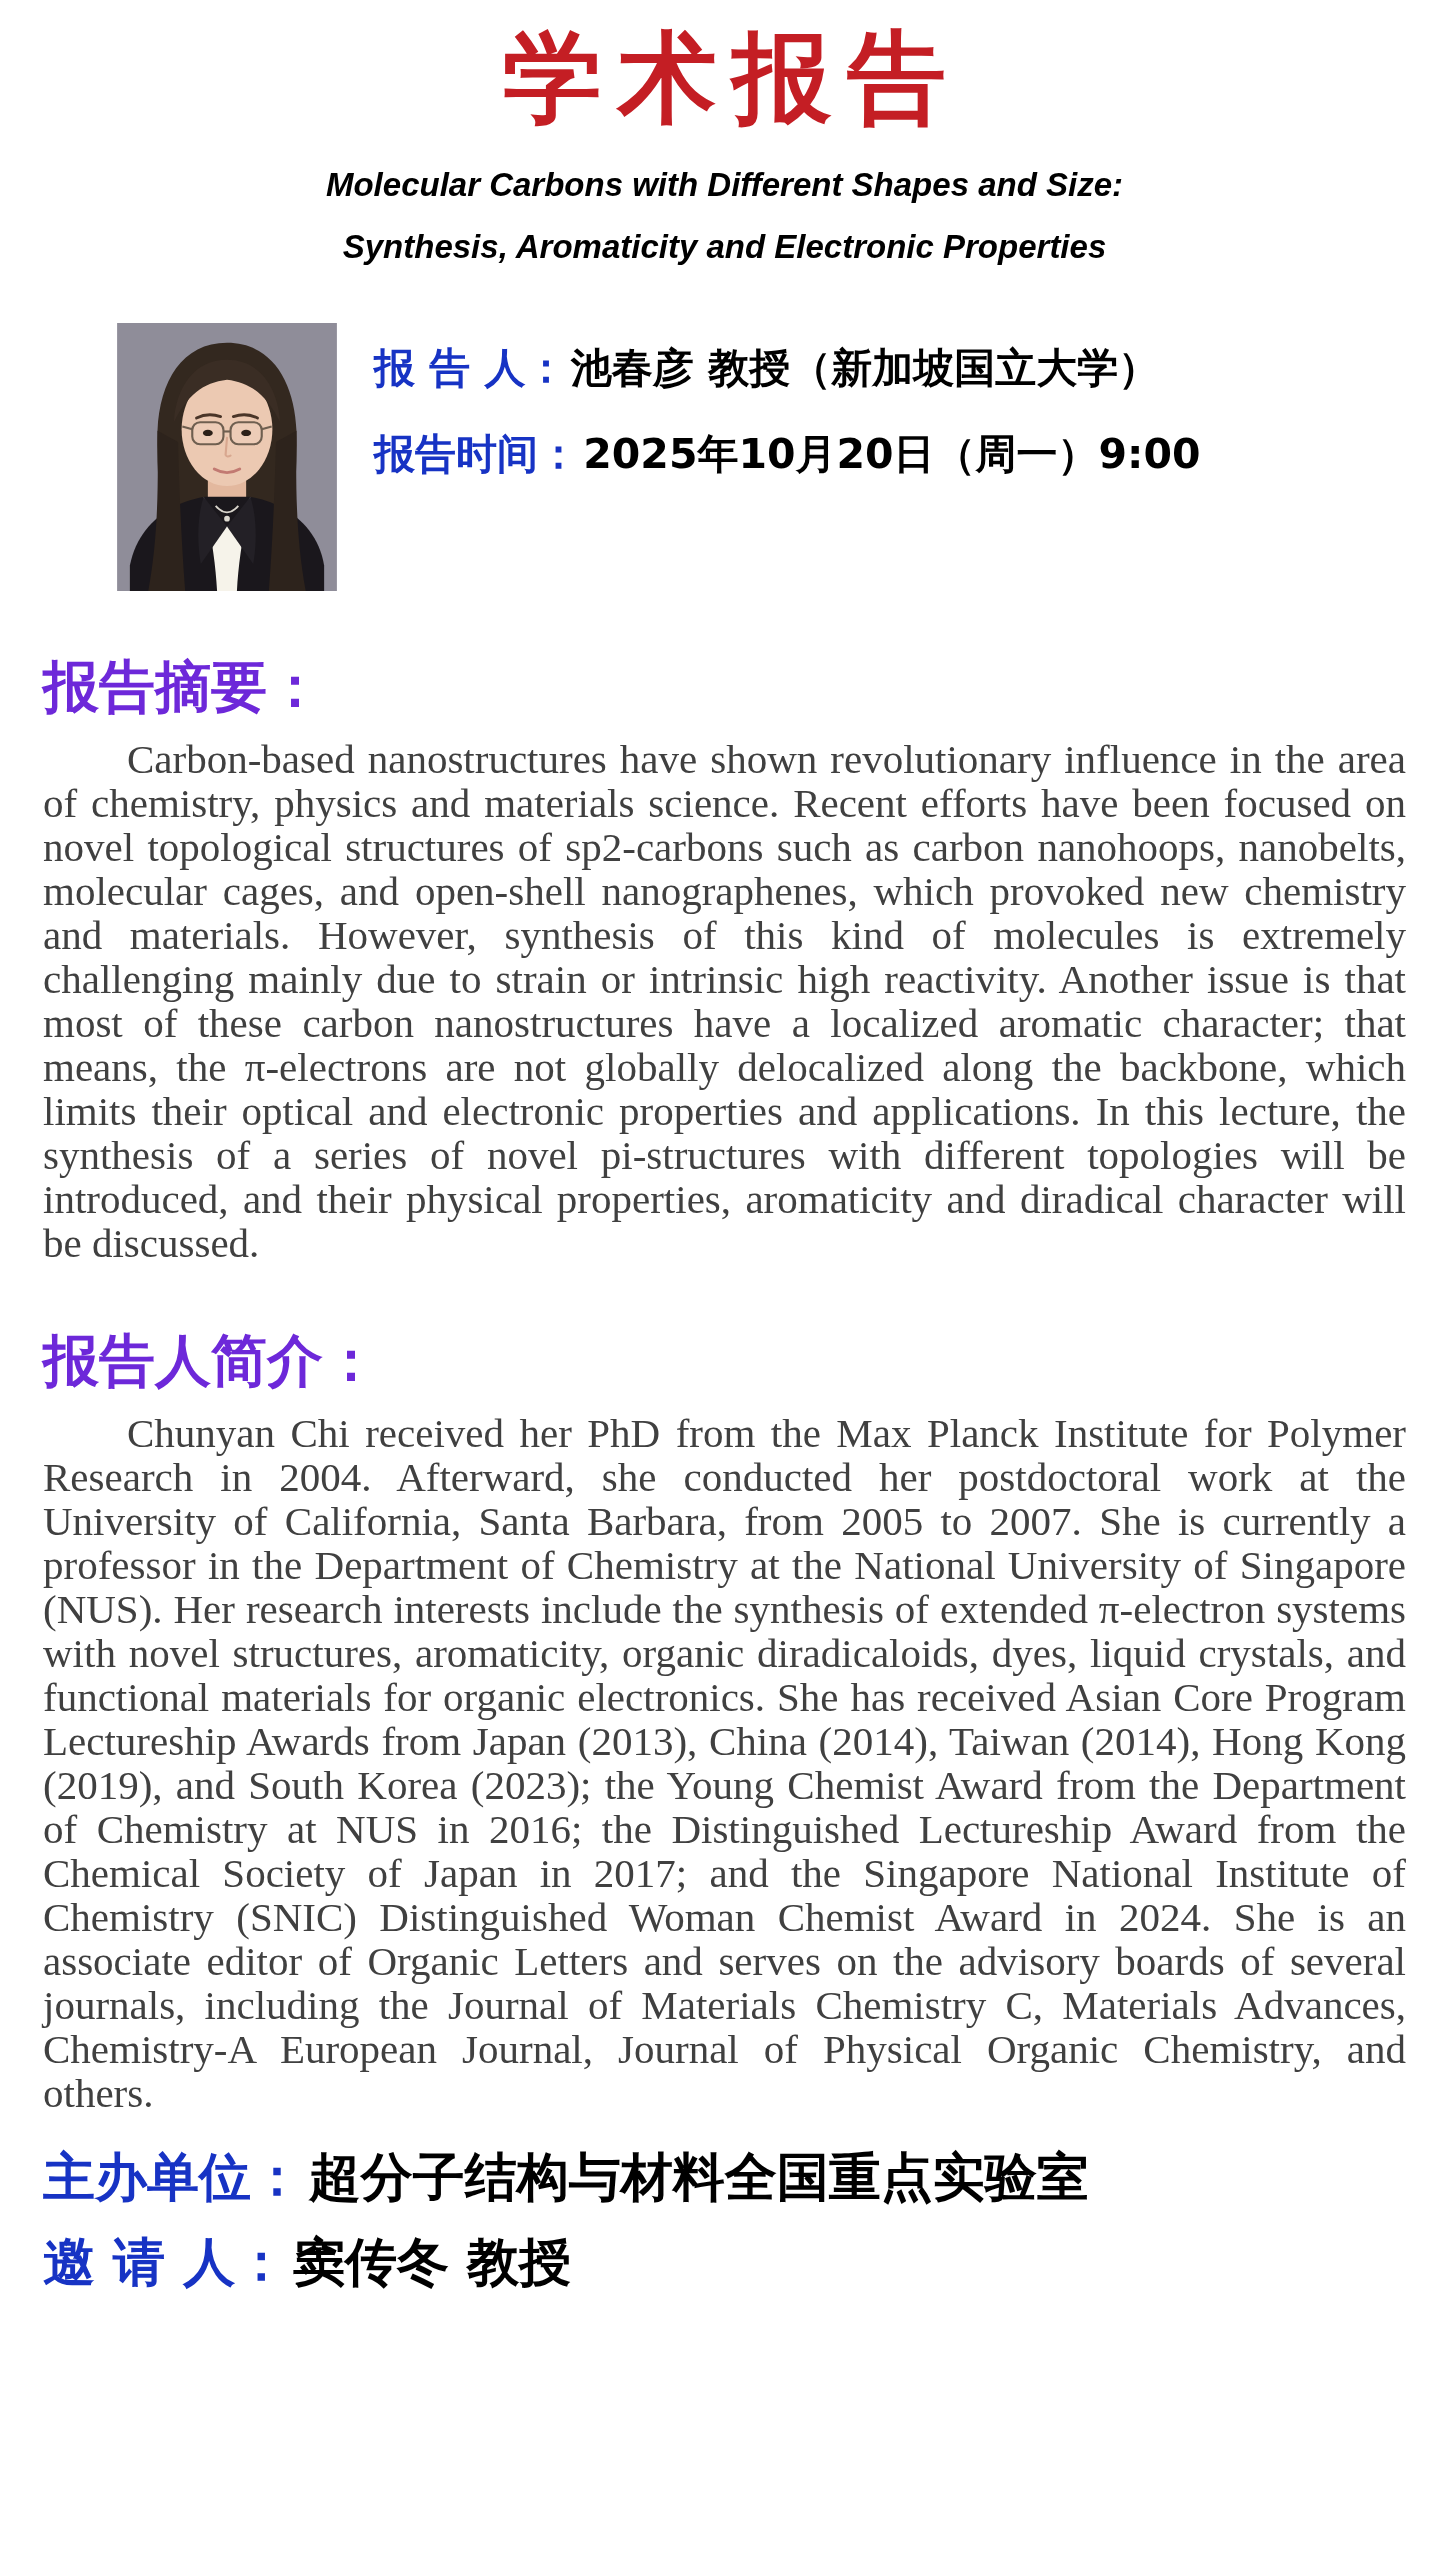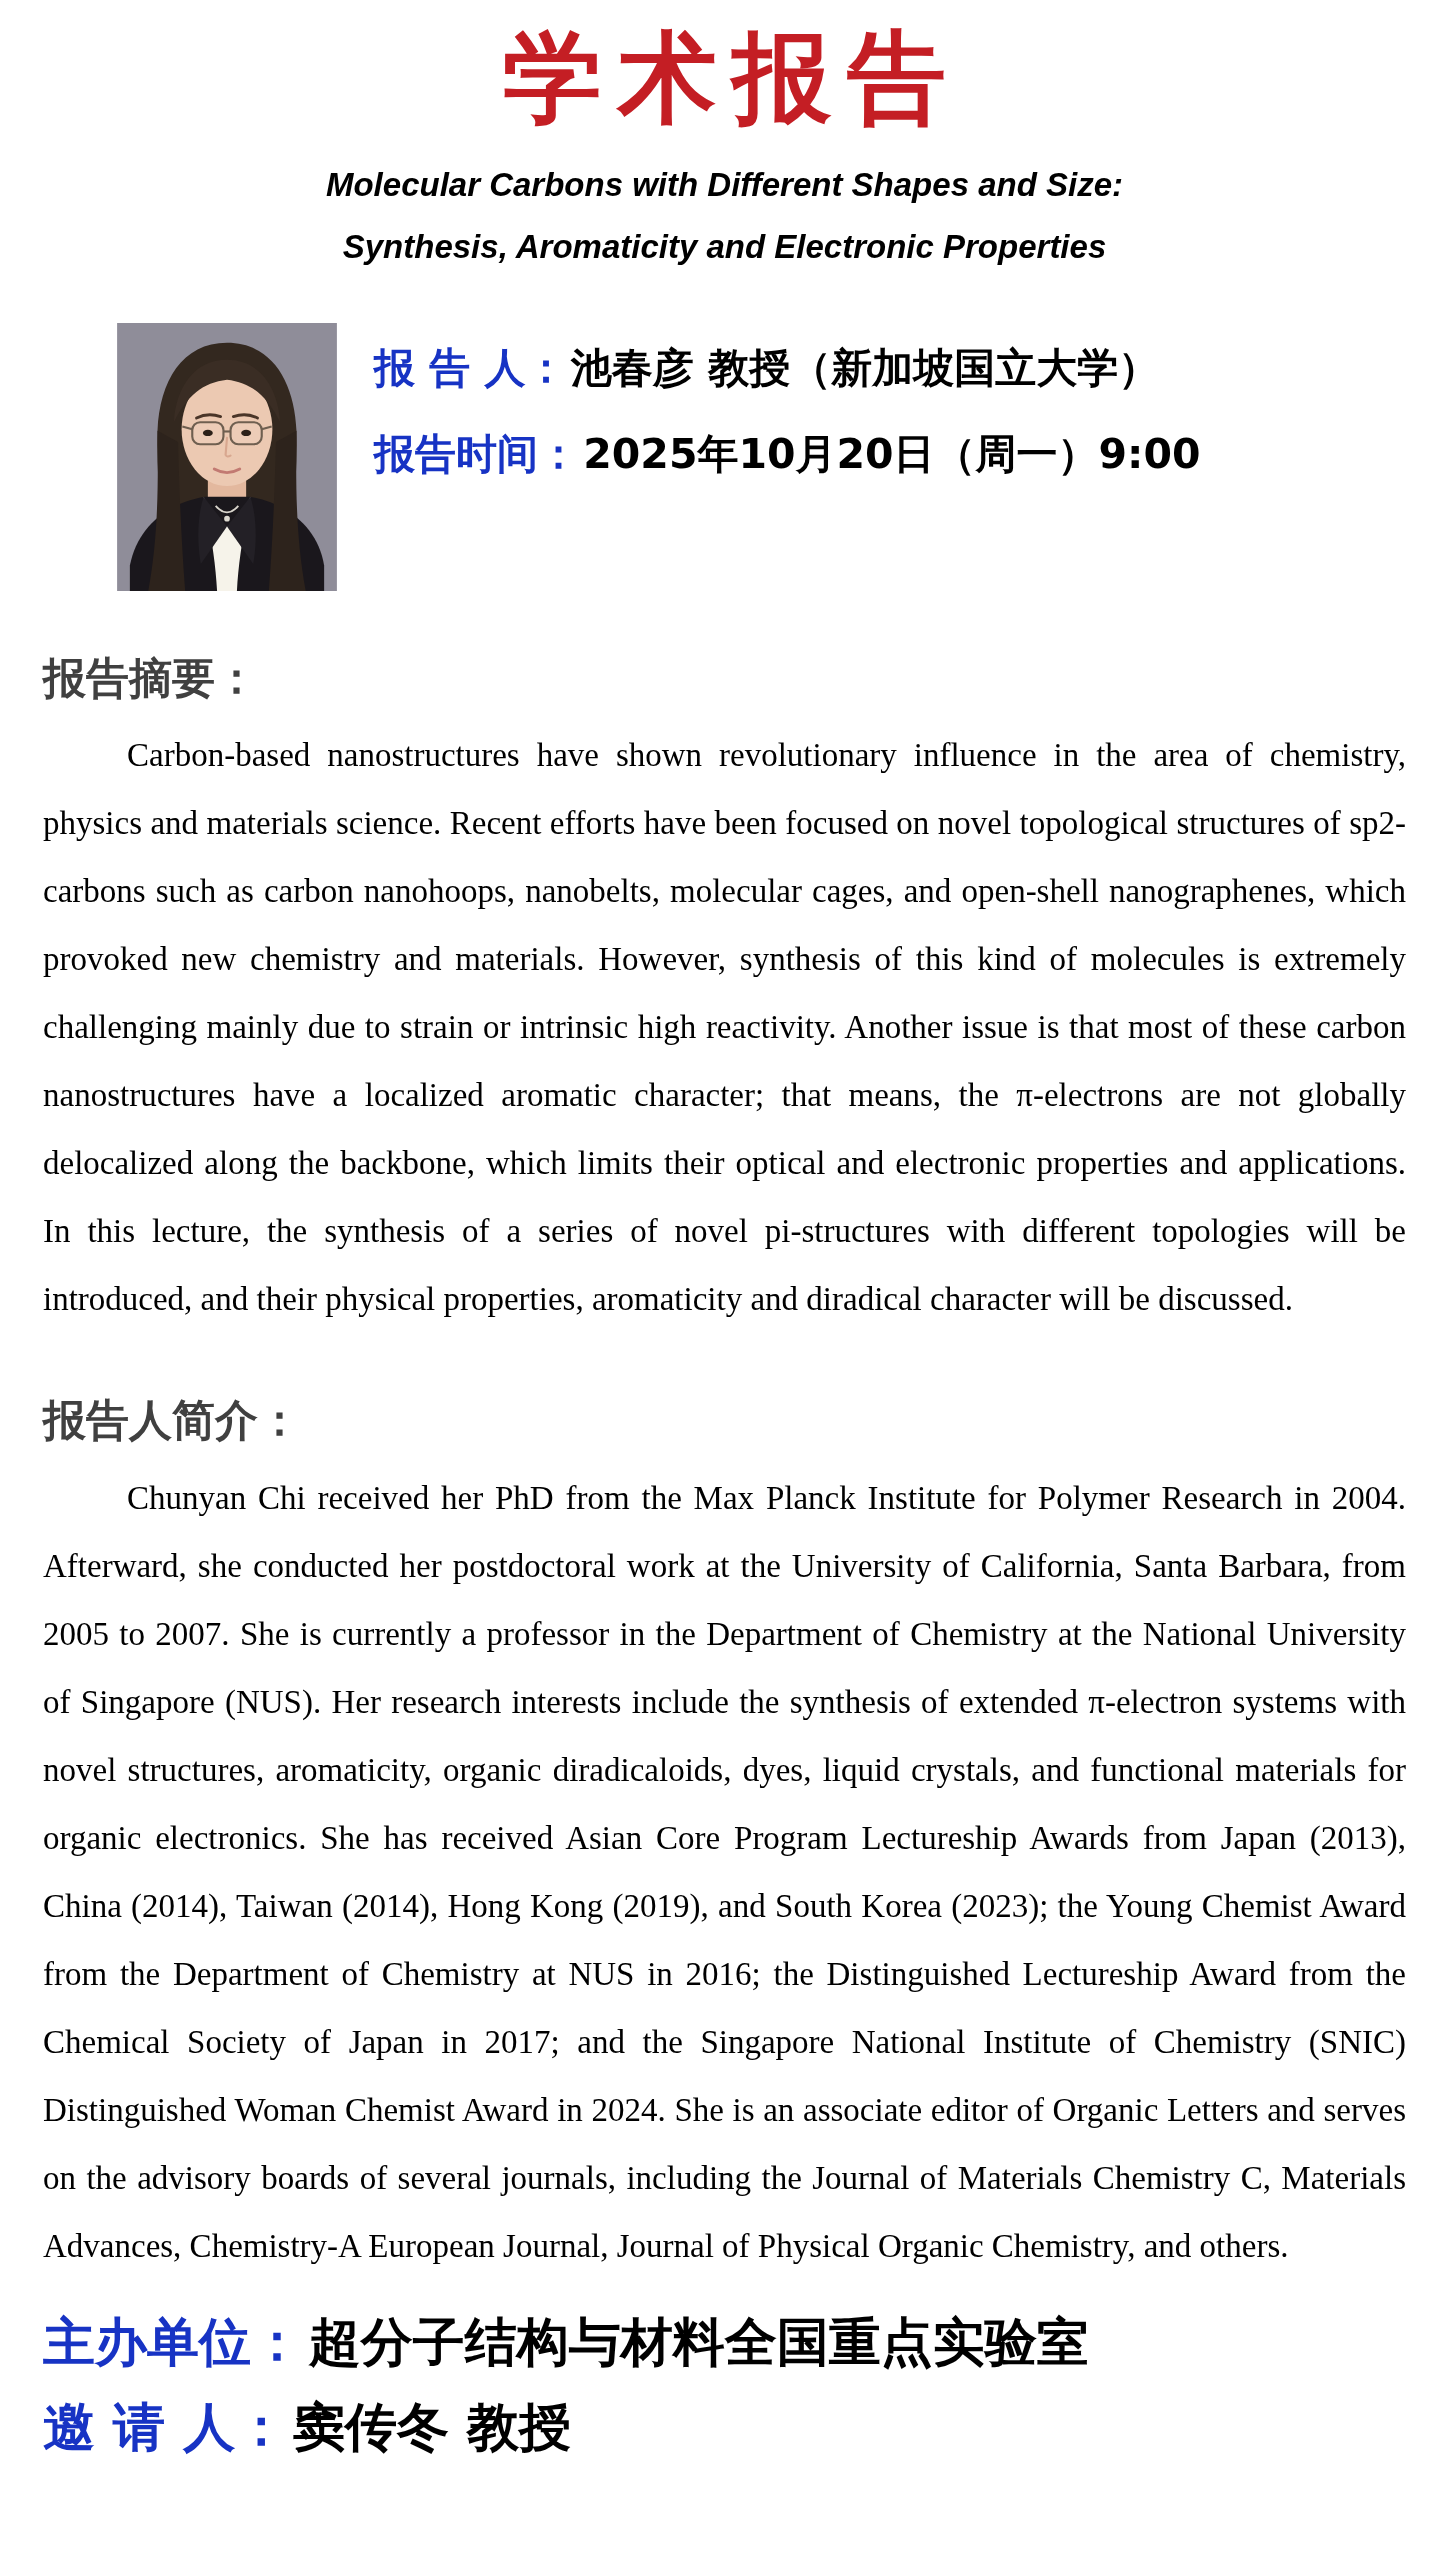--- a/index.html
+++ b/index.html
@@ -63,31 +63,31 @@
     justify-content: flex-end;
   }
   .info-row { display: flex; white-space: pre; }
   .info-label { color: #1733c4; }
   .info-value { color: #000000; margin-left: 4.3px; }
   
   .section-heading {
     margin: 62px 43px 0 43px;
     font-family: "DejaVu Sans", sans-serif;
     font-weight: bold;
-    font-size: 43px;
+    font-size: 56px;
     line-height: 1.2;
-    color: #404040;
+    color: #6d28d9;
   }
   .body-par {
     margin: 17px 43px 0 43px;
-    font-size: 33px;
-    line-height: 68px;
+    font-size: 41px;
+    line-height: 44px;
     text-align: justify;
     text-indent: 84px;
-    color: #000000;
+    color: #404040;
   }
   
   .footer {
     margin: 33px 43px 0 43px;
     display: flex;
     flex-direction: column;
     row-gap: 25.6px;
     font-family: "DejaVu Sans", sans-serif;
     font-weight: bold;
     font-size: 52px;

